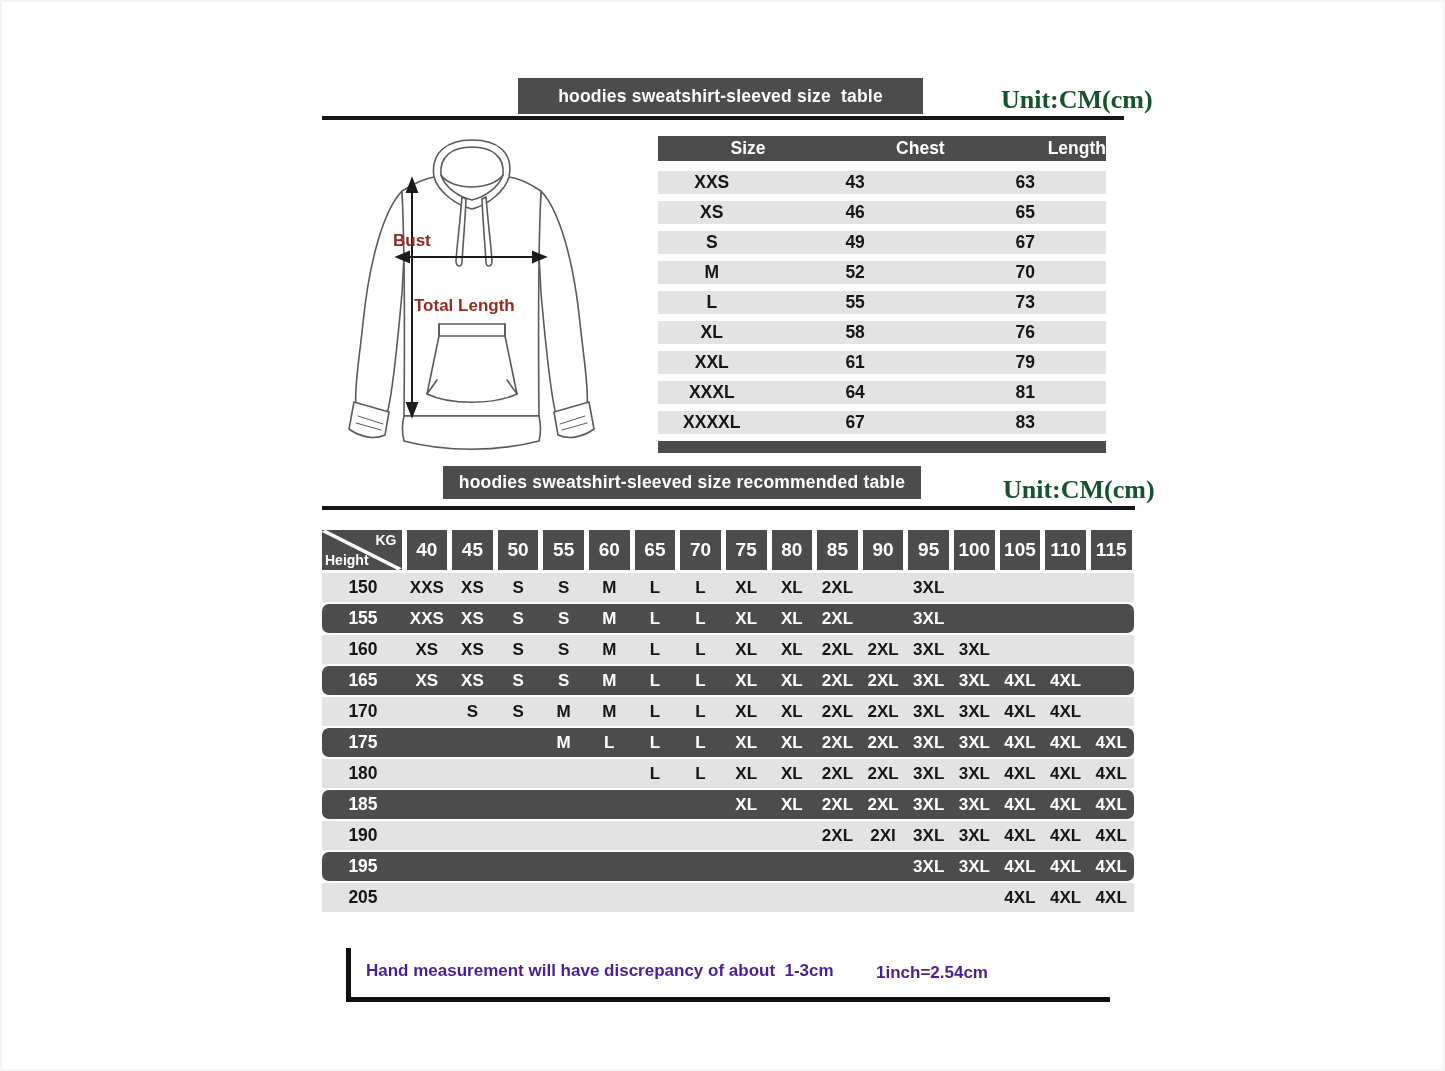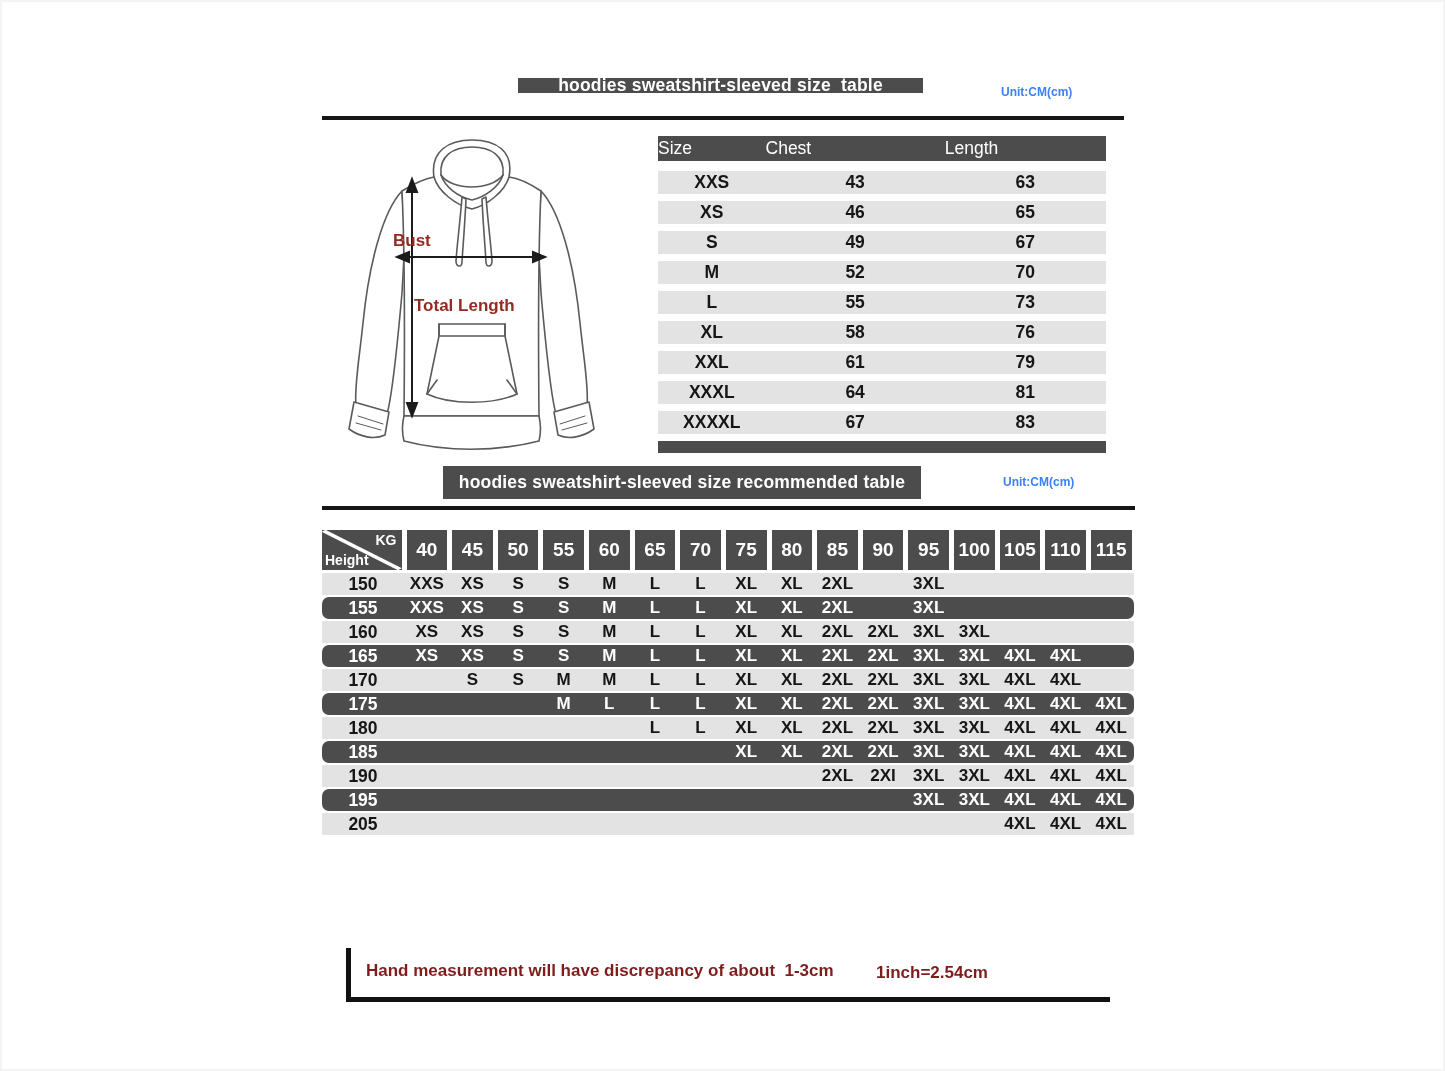--- a/index.html
+++ b/index.html
@@ -9,45 +9,45 @@
     box-shadow:inset 0 0 0 2px #f4f4f4;
   }
   .pre{white-space:pre;}
 
   
   .title-bar{
     position:absolute;background:#4c4c4c;color:#ffffff;
     display:flex;align-items:center;justify-content:center;
     font-weight:bold;font-size:17.5px;letter-spacing:.2px;
   }
-  #title1{left:518px;top:78px;width:405px;height:15px;}
+  #title1{left:518px;top:78px;width:405px;height:36px;}
   #title2{left:443px;top:466px;width:478px;height:33px;}
   .unit{
-    position:absolute;color:#3b82f6;font-weight:bold;font-size:12px;
+    position:absolute;color:#14532d;font-weight:bold;font-size:26px;font-family:Liberation Serif, serif;
   }
   #unit1{left:1001px;top:85px;}
   #unit2{left:1003px;top:475px;}
   .rule{position:absolute;background:#161616;height:4px;}
   #rule1{left:322px;top:116px;width:802px;}
   #rule2{left:322px;top:506px;width:813px;}
 
   
   #hoodie{position:absolute;left:338px;top:133px;width:270px;height:325px;}
   .diagram-label{
     position:absolute;color:#942a22;font-weight:bold;font-size:17px;
   }
   #bust-label{left:55px;top:98px;}
   #total-length-label{left:76px;top:163px;}
 
   
   #size-table{position:absolute;left:658px;top:136px;width:448px;}
   .st-head{
     display:grid;grid-template-columns:24% 40% 36%;height:25px;
-    background:#4c4c4c;color:#ffffff;align-items:center;text-align:left;
-    font-weight:normal;font-size:17.5px;margin-bottom:10px;
+    background:#4c4c4c;color:#ffffff;align-items:center;text-align:right;
+    font-weight:bold;font-size:17.5px;margin-bottom:10px;
   }
   .st-row{
     display:grid;grid-template-columns:24% 40% 36%;height:23px;
     background:#e3e3e3;color:#161616;align-items:center;text-align:center;
     font-weight:bold;font-size:17.5px;margin-bottom:7px;
   }
   .st-foot{height:12px;background:#4c4c4c;margin-top:2px;}
 
   
   #matrix{position:absolute;left:322px;top:530px;width:812px;}
@@ -59,33 +59,33 @@
   }
   .mh-corner{
     position:relative;margin:0 2.5px 0 0;height:40px;background:#4c4c4c;color:#ffffff;
     font-weight:bold;
     padding-left:20px;
   }
   .mh-corner svg{position:absolute;left:0;top:0;width:100%;height:100%;}
   .mh-corner .kg{position:absolute;right:5px;top:2px;font-size:14px;}
   .mh-corner .hgt{position:absolute;left:3px;bottom:2px;font-size:14px;}
   .m-row{
-    display:grid;grid-template-columns:82px repeat(16,1fr);height:22px;
+    display:grid;grid-template-columns:82px repeat(16,1fr);height:29px;
     margin-bottom:2px;align-items:center;text-align:center;
     font-weight:bold;font-size:17px;
   }
   .m-row.light{background:#e3e3e3;color:#161616;}
   .m-row.dark{background:#4c4c4c;color:#ffffff;border-radius:7px;}
   .m-height{font-size:17.5px;}
 
   
   .f-line{position:absolute;background:#111111;}
   #footer-vline{left:346px;top:948px;width:5px;height:54px;}
   #footer-hline{left:346px;top:997px;width:764px;height:5px;}
-  .f-text{position:absolute;color:#7f1d1d;font-weight:bold;font-size:17px;text-align:center;}
+  .f-text{position:absolute;color:#4c1d95;font-weight:bold;font-size:17px;text-align:center;}
   #footer-note{left:366px;top:961px;}
   #footer-conv{left:876px;top:963px;}
 </style>
 </head>
 <body>
 
 <div class="page">
 
   <div id="title1" class="title-bar">
     <span class="pre">hoodies sweatshirt-sleeved size  table</span>

